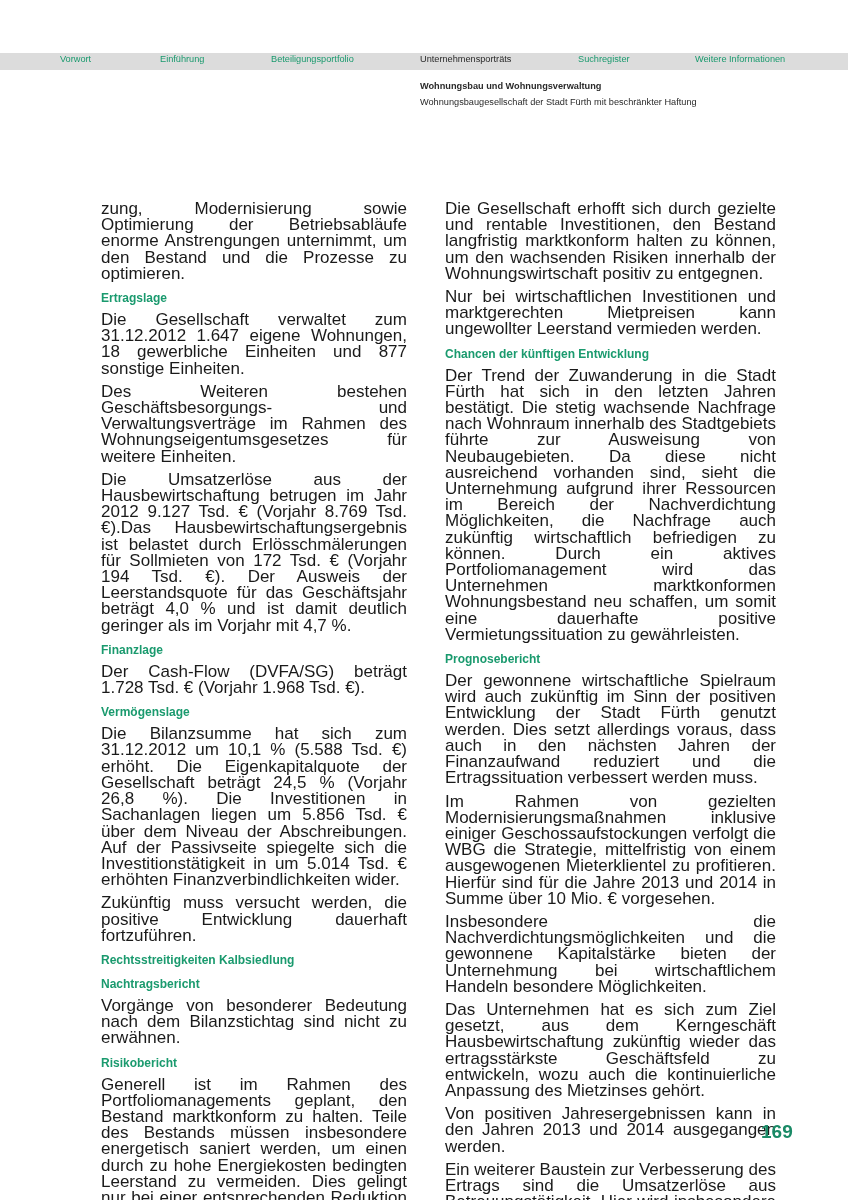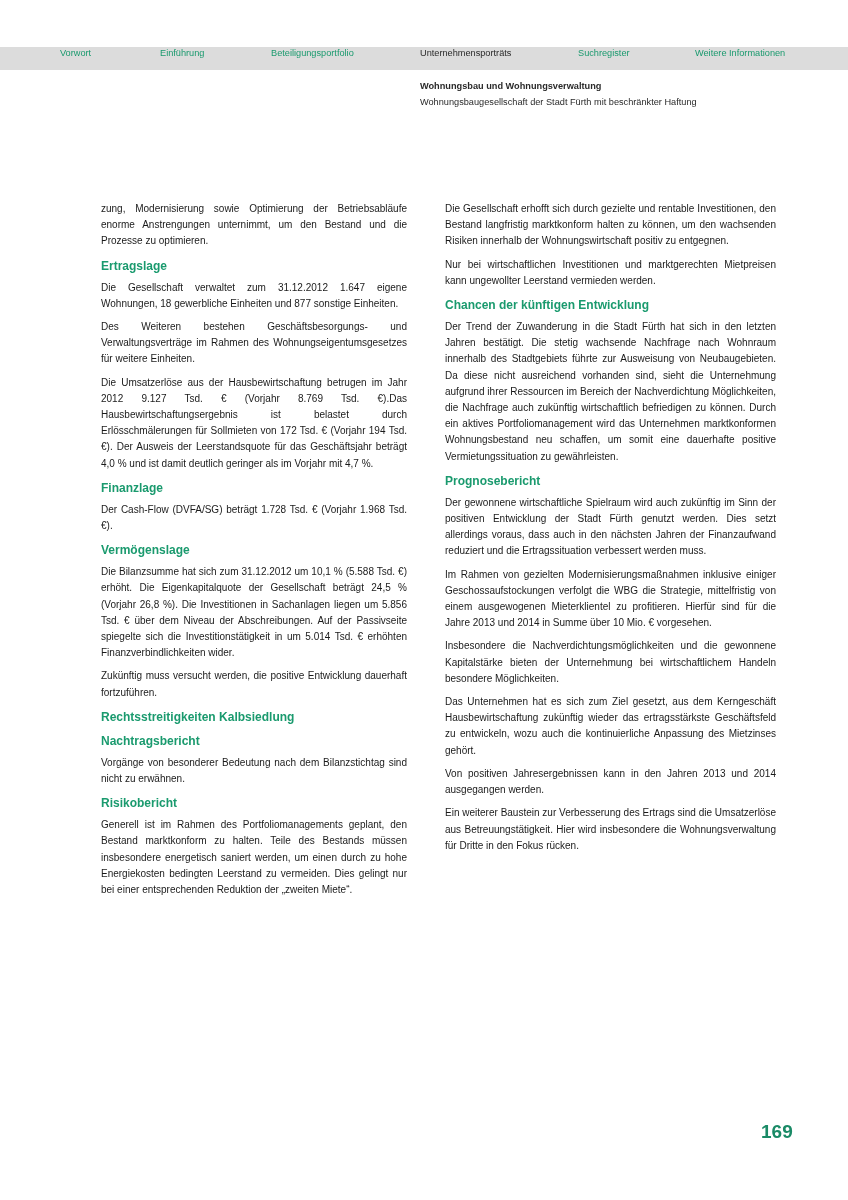--- a/index.html
+++ b/index.html
@@ -1,28 +1,28 @@
 <!DOCTYPE html>
 <html><head>
 <meta charset="utf-8">
 <style>
   html, body { margin: 0; padding: 0; background: #ffffff; }
   body { width: 848px; height: 1200px; position: relative; overflow: hidden;
          font-family: "Liberation Sans", sans-serif; color: #1a1a1a; }
-  .navbar { position: absolute; left: 0; top: 47px; width: 848px; height: 23px;
+  .navbar { position: absolute; left: 0; top: 53px; width: 848px; height: 17px;
             background: #dcdcdc; }
   .nav-item { position: absolute; top: 0; height: 13px; line-height: 13px;
               font-size: 9.2px; color: #1a9a6e; white-space: nowrap; cursor: pointer; }
   .nav-item.active { color: #2a2a2a; }
   .subtitle { position: absolute; left: 420px; font-size: 9.2px; color: #2a2a2a;
               white-space: nowrap; line-height: 12px; }
   .col { position: absolute; top: 201px; }
   .col-left { left: 101px; width: 306px; }
   .col-right { left: 445px; width: 331px; }
-  .col p { margin: 0 0 7px 0; font-size: 10px; line-height: 16.2px; text-align: justify;
+  .col p { margin: 0 0 7px 0; font-size: 17px; line-height: 16.2px; text-align: justify;
            hyphens: manual; }
   .col h2 { margin: 8px 0 6px 0; font-size: 12px; font-weight: bold; color: #1a9a6e;
             line-height: 16px; }
   .page-number { position: absolute; left: 761px; top: 1121px; font-size: 19px;
                  font-weight: bold; color: #1a8a66; }
 </style>
 </head>
 <body>
 
 <div class="navbar">

